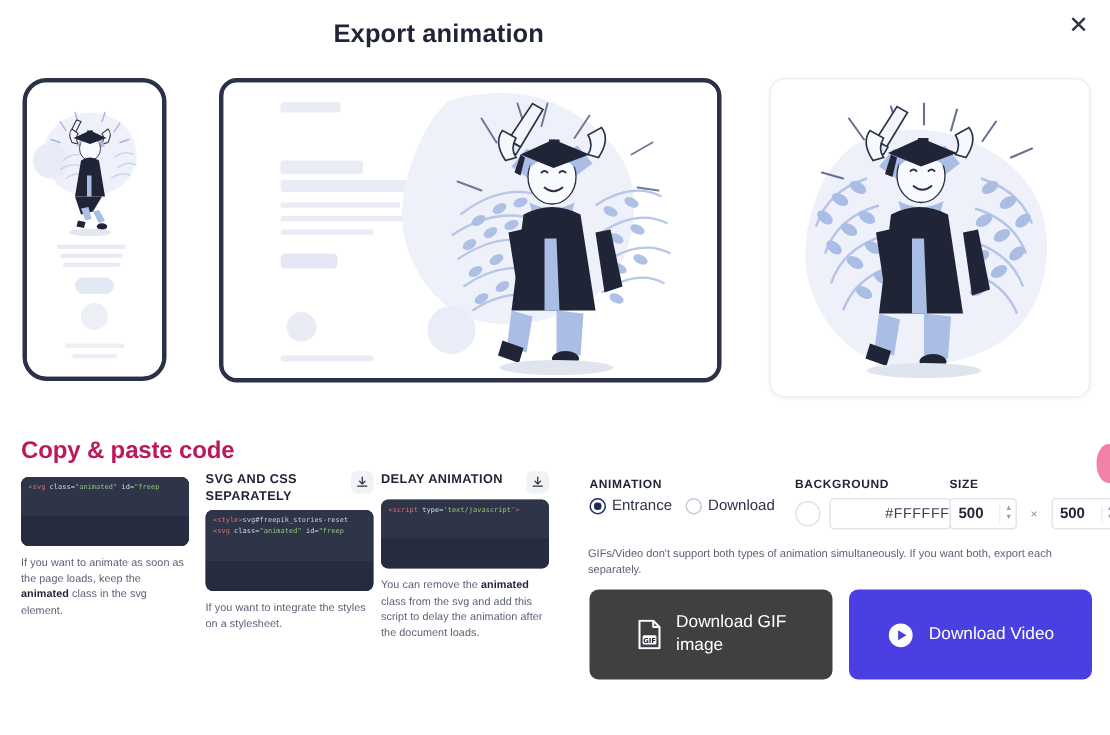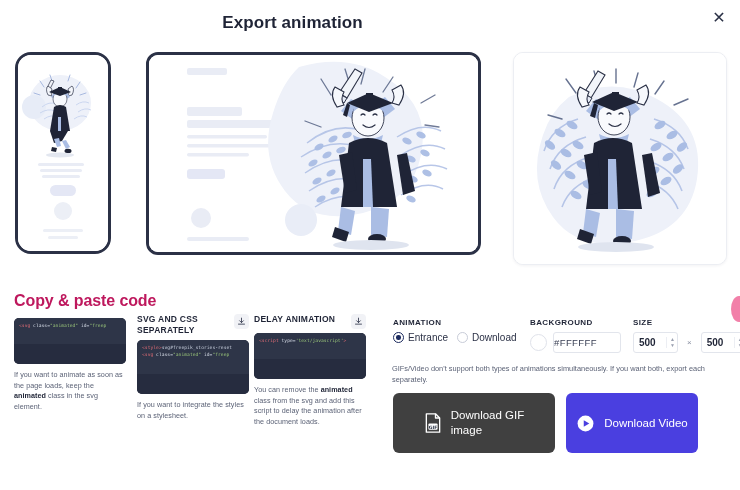--- a/index.html
+++ b/index.html
@@ -139,22 +139,22 @@
     content: ""; width: 4.5px; height: 4.5px; border-radius: 50%; background: #1c2a5e;
   }
   .radio-label { font-size: 10px; color: #2b3146; }
 
   .bg-row { display: flex; align-items: center; gap: 6px; }
   .swatch {
     width: 17px; height: 17px; border-radius: 50%;
     background: #fff; border: 1.3px solid #dfe2ea; cursor: pointer; flex: 0 0 auto;
   }
   .hex-input {
-    width: 68px; height: 21px; border: 1px solid #e2e5ec; border-radius: 3px;
-    background: #fff; color: #3a4055; font-size: 9.5px; text-align: left;
+    width: 81px; height: 21px; border: 1px solid #e2e5ec; border-radius: 3px;
+    background: #fff; color: #3a4055; font-size: 9.5px; text-align: right;
     line-height: 19px; letter-spacing: .4px; cursor: text;
   }
 
   .size-row { display: flex; align-items: center; gap: 9px; }
   .spinner {
     display: flex; align-items: center; border: 1px solid #e2e5ec; border-radius: 3px;
     height: 21px; background: #fff; padding: 0 2px 0 5px;
   }
   .spinner .val {
     font-size: 10px; font-weight: bold; color: #1f2436; min-width: 24px; text-align: left;
@@ -177,21 +177,21 @@
   .btn {
     position: absolute; border: none; border-radius: 6px;
     display: flex; align-items: center; justify-content: center; gap: 9px;
     cursor: pointer; font-family: "Liberation Sans", sans-serif;
     color: #fff; padding: 0 10px;
   }
   .btn-gif {
     left: 393px; top: 393px; width: 162px; height: 60px; background: #404040;
   }
   .btn-video {
-    left: 566px; top: 393px; width: 132px; height: 60px; background: #4a3fe0;
+    left: 566px; top: 393px; width: 162px; height: 60px; background: #4a3fe0;
   }
   .btn-label { font-size: 11.5px; line-height: 15px; text-align: left; }
   .btn-video .btn-label { white-space: nowrap; }
   .btn .ic { flex: 0 0 auto; display: flex; align-items: center; }
   .btn .ic svg { display: block; }
 </style>
 </head>
 <body>
 
 <div class="page">
@@ -515,21 +515,21 @@
           <span class="val">500</span>
           <span class="spin-btns">
             <span>▲</span>
             <span>▼</span>
           </span>
         </div>
       </div>
     </div>
   </div>
 
-  <div class="gv-note">GIFs/Video don't support both types of animations simultaneously. If you want both, export each separately.</div>
+  <div class="gv-note">GIFs/Video don't support both types of animation simultaneously. If you want both, export each separately.</div>
 
   <button class="btn btn-gif">
     <span class="ic">
       <svg width="18" height="20" viewBox="0 0 20 24">
         <path d="M2 1h11l5 5v17H2z" fill="none" stroke="#ffffff" stroke-width="1.6" stroke-linejoin="round"></path>
         <path d="M13 1v5h5" fill="none" stroke="#ffffff" stroke-width="1.6" stroke-linejoin="round"></path>
         <rect x="4.5" y="12.5" width="11" height="7.5" rx="1.2" fill="#ffffff"></rect>
         <text x="10" y="18.6" font-family="DejaVu Sans, sans-serif" font-size="5.4" font-weight="bold" fill="#1d2639" text-anchor="middle">GIF</text>
       </svg>
     </span>

